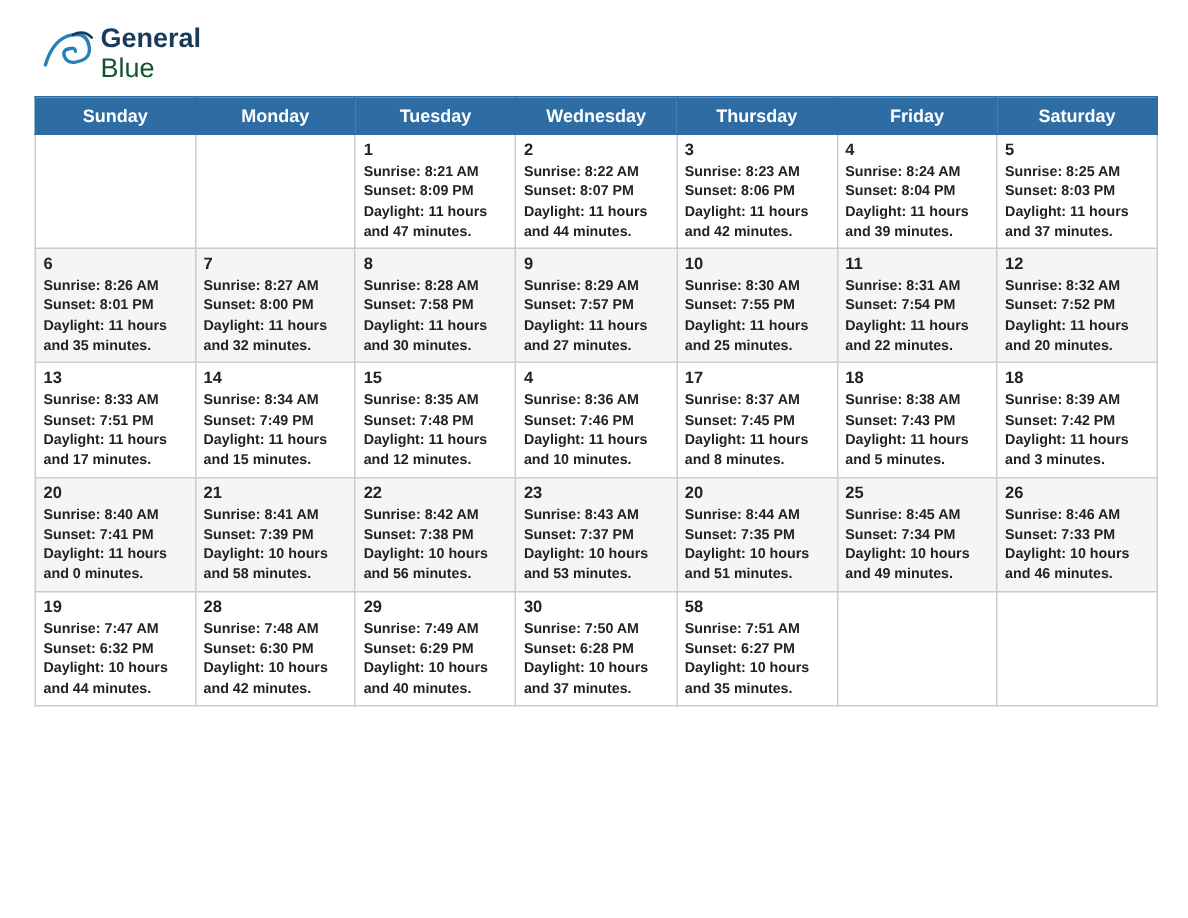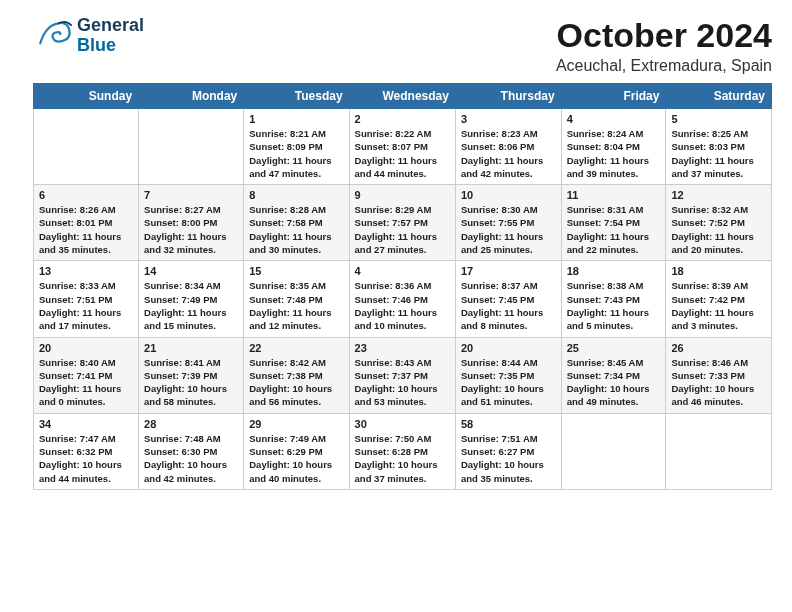--- a/index.html
+++ b/index.html
@@ -5,21 +5,21 @@
     * { margin: 0; padding: 0; box-sizing: border-box; }
     body {
       font-family: Arial, sans-serif;
       background: #fff;
       width: 792px;
       height: 612px;
       overflow: hidden;
     }
     .page {
       width: 792px;
-      padding: 16px 20px 10px 33px;
+      padding: 16px 20px 10px 23px;
     }
     .header {
       display: flex;
       align-items: flex-start;
       justify-content: space-between;
       margin-bottom: 8px;
     }
     .title-block {
       text-align: right;
     }
@@ -36,21 +36,21 @@
     .calendar {
       width: 100%;
       border-collapse: collapse;
       border: 1px solid #bbb;
     }
     .calendar th {
       background: #2e6da4;
       color: #fff;
       font-size: 12px;
       padding: 5px 6px;
-      text-align: right;
+      text-align: center;
       border: 1px solid #2e6da4;
       font-weight: bold;
     }
     .calendar td {
       vertical-align: top;
       border: 1px solid #ccc;
       padding: 4px 5px;
       width: 108px;
       min-height: 80px;
       font-size: 9.8px;
@@ -89,43 +89,39 @@
       flex-direction: column;
       line-height: 1.1;
     }
     .logo-general {
       font-size: 18px;
       font-weight: bold;
       color: #1a3a5c;
     }
     .logo-blue-word {
       font-size: 18px;
-      font-weight: bold;
-      color: #0369a1;
+      font-weight: normal;
+      color: #14532d;
     }
   </style>
 </head>
 <body>
 
 <div class="page">
   <div class="header">
     <div class="logo-container">
       <svg class="logo-svg" viewBox="0 0 44 44" xmlns="http://www.w3.org/2000/svg">
         <path d="M8 30 Q14 10 28 8 Q38 6 40 16 Q42 26 30 28 Q24 29 22 24 Q20 19 26 18 Q30 17 30 20" stroke="#2980b9" stroke-width="2.5" fill="none" stroke-linecap="round"></path>
         <path d="M28 8 Q36 4 42 10" stroke="#1a3a5c" stroke-width="2" fill="none" stroke-linecap="round"></path>
       </svg>
       <div class="logo-words">
         <span class="logo-general">General</span>
         <span class="logo-blue-word">Blue</span>
       </div>
     </div>
-    <div class="title-block">
-      <div class="month-title">October 2024</div>
-      <div class="location-title">Aceuchal, Extremadura, Spain</div>
-    </div>
   </div>
 
   <table class="calendar">
     <thead>
       <tr>
       <th>Sunday</th>
           <th>Monday</th>
           <th>Tuesday</th>
           <th>Wednesday</th>
           <th>Thursday</th>
@@ -243,21 +239,21 @@
             <span class="day-num">25</span>
             <div class="day-info">Sunrise: 8:45 AM<br>Sunset: 7:34 PM<br>Daylight: 10 hours and 49 minutes.</div>
           </td>
           <td>
             <span class="day-num">26</span>
             <div class="day-info">Sunrise: 8:46 AM<br>Sunset: 7:33 PM<br>Daylight: 10 hours and 46 minutes.</div>
           </td>
         </tr>
         <tr>
           <td>
-            <span class="day-num">34</span>
+            <span class="day-num">19</span>
             <div class="day-info">Sunrise: 7:47 AM<br>Sunset: 6:32 PM<br>Daylight: 10 hours and 44 minutes.</div>
           </td>
           <td>
             <span class="day-num">28</span>
             <div class="day-info">Sunrise: 7:48 AM<br>Sunset: 6:30 PM<br>Daylight: 10 hours and 42 minutes.</div>
           </td>
           <td>
             <span class="day-num">29</span>
             <div class="day-info">Sunrise: 7:49 AM<br>Sunset: 6:29 PM<br>Daylight: 10 hours and 40 minutes.</div>
           </td>

